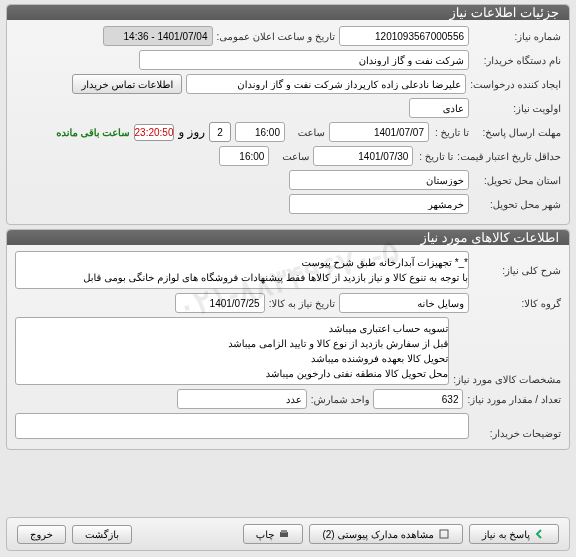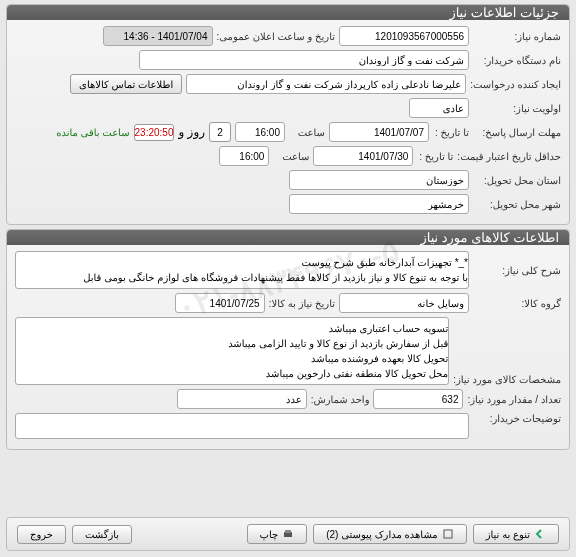--- a/index.html
+++ b/index.html
@@ -76,21 +76,21 @@
 .btn {
   background: linear-gradient(#fefefe,#e0e0e0);
   border: 1px solid #9a9a9a;
   border-radius: 3px;
   padding: 2px 8px;
   font-family: inherit;
   font-size: 10px;
   cursor: pointer;
   height: 20px;
 }
-.green-text { color: #1b7a1b; font-weight: normal; margin-left: 8px; }
+.green-text { color: #1b7a1b; font-weight: bold; margin-left: 8px; }
 .footer-bar {
   position: absolute;
   bottom: 6px;
   right: 6px; left: 6px;
   background: linear-gradient(#f5f5f5,#e3e3e3);
   border: 1px solid #bcbcbc;
   border-radius: 4px;
   padding: 6px 10px;
   display: flex;
   gap: 6px;
@@ -145,21 +145,21 @@
     </div>
 
     <div class="row">
       <span class="label">نام دستگاه خریدار:</span>
       <input class="field" style="width: 330px;" value="شرکت نفت و گاز اروندان">
     </div>
 
     <div class="row">
       <span class="label">ایجاد کننده درخواست:</span>
       <input class="field" style="width: 280px;" value="علیرضا نادعلی زاده کارپرداز شرکت نفت و گاز اروندان">
-      <button class="btn">اطلاعات تماس کالاهای</button>
+      <button class="btn">اطلاعات تماس خریدار</button>
     </div>
 
     <div class="row">
       <span class="label">اولویت نیاز:</span>
       <input class="field" style="width: 60px;" value="عادی">
     </div>
 
     <div class="row">
       <span class="label">مهلت ارسال پاسخ:</span>
       <span class="label label-sm">تا تاریخ :</span>
@@ -222,36 +222,36 @@
       </div>
     </div>
 
     <div class="row">
       <span class="label">تعداد / مقدار مورد نیاز:</span>
       <input class="field" style="width: 90px;" value="632">
       <span class="label" style="min-width:auto">واحد شمارش:</span>
       <input class="field" style="width: 130px;" value="عدد">
     </div>
 
-    <div class="row" style="align-items:flex-start">
+    <div class="row" style="align-items:flex-end">
       <span class="label">توضیحات خریدار:</span>
       <div class="textblock" style="flex:1;height:26px"></div>
     </div>
 
   </div>
 </div>
 
 <div class="footer-bar">
   <button class="footer-btn">
     <span class="icon">
       <svg viewBox="0 0 12 12">
           <path d="M7 2 L3 6 L7 10" fill="none" stroke="#2a6" stroke-width="2"></path>
         </svg>
     </span>
-    <span>تنوع به نیاز</span>
+    <span>پاسخ به نیاز</span>
   </button>
   <button class="footer-btn">
     <span class="icon">
       <svg viewBox="0 0 12 12">
           <rect x="2" y="2" width="8" height="8" fill="none" stroke="#555"></rect>
         </svg>
     </span>
     <span>مشاهده مدارک پیوستی (2)</span>
   </button>
   <button class="footer-btn">

